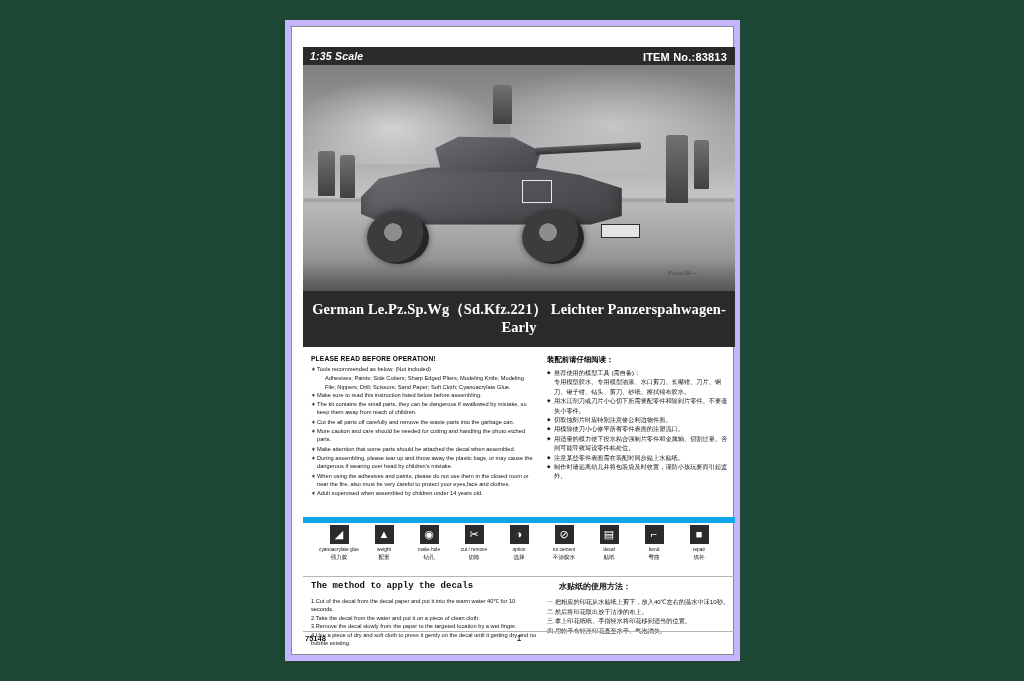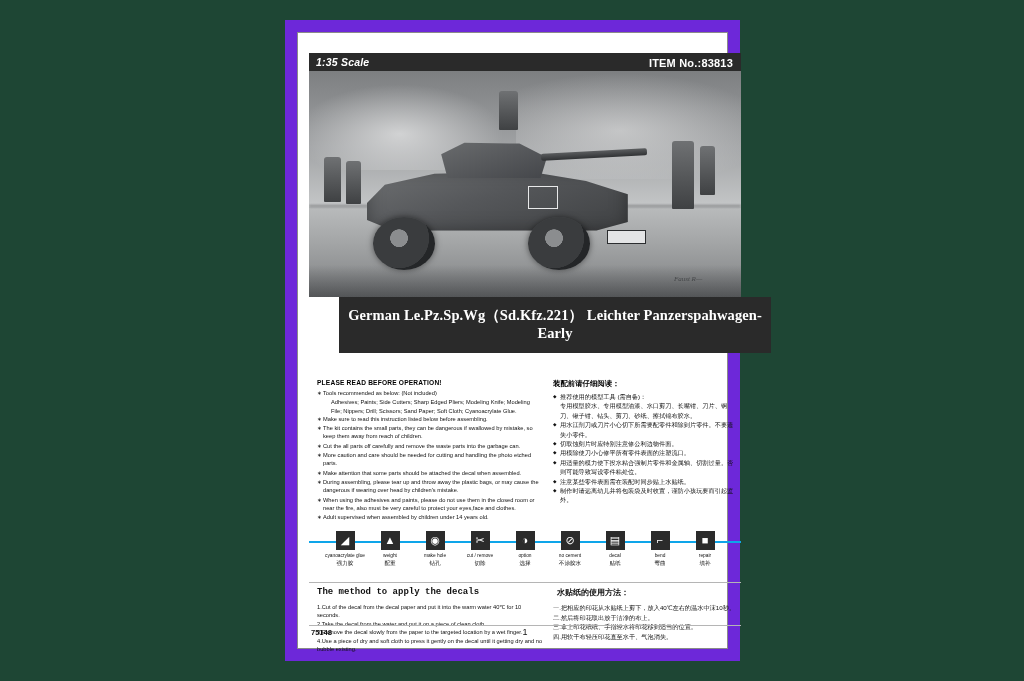--- a/index.html
+++ b/index.html
@@ -12,23 +12,23 @@
     height: 681px;
     font-family: "Liberation Sans", sans-serif;
     overflow: hidden;
   }
   .page {
     position: absolute;
     left: 285px;
     top: 20px;
     width: 455px;
     height: 641px;
-    background: #6d28d9;
+    background: #c4b5fd;
     box-sizing: border-box;
-    padding: 12px;
+    padding: 6px;
   }
   .inner {
     position: relative;
     width: 100%;
     height: 100%;
     border: 1px solid #8a8a8a;
     box-sizing: border-box;
     background: #fff;
   }
 
@@ -151,44 +151,43 @@
   
   .titlebox {
     position: absolute;
     left: 11px;
     top: 264px;
     width: 432px;
     height: 56px;
     background: #2a2a2a;
     color: #fff;
     text-align: center;
-    margin-left: 30px;
   }
   .titlebox .t1 {
     margin-top: 9px;
     font-family: "Liberation Serif", serif;
     font-weight: bold;
     font-size: 14.5px;
     letter-spacing: .1px;
   }
   .titlebox .t2 {
     margin-top: 7px;
     font-size: 11px;
     font-weight: bold;
     letter-spacing: .4px;
   }
 
   
   .instr {
     position: absolute;
     left: 11px;
-    top: 344px;
+    top: 326px;
     width: 432px;
     height: 164px;
-    border-bottom: 2px solid #0ea5e9;
+    border-bottom: 6px solid #0ea5e9;
   }
   .col-l { position: absolute; left: 8px; top: 2px; width: 224px; }
   .col-r { position: absolute; left: 244px; top: 2px; width: 182px; }
   .col-l .head {
     font-size: 6.6px; font-weight: bold; letter-spacing: .2px; margin-bottom: 3px;
   }
   .col-r .head {
     font-size: 7.4px; font-weight: bold; margin-bottom: 3px;
   }
   .col-l ul, .col-r ul { list-style: none; margin: 0; padding: 0; }
@@ -237,21 +236,21 @@
   .decals {
     position: absolute;
     left: 11px; top: 552px; width: 432px; height: 64px;
   }
   .decals .dtitle-en {
     position: absolute; left: 8px; top: 2px;
     font-size: 9px; font-weight: bold; color: #111;
     font-family: Liberation Mono, monospace;
   }
   .decals .dtitle-cn {
-    position: absolute; left: 248px; top: 2px;
+    position: absolute; left: 256px; top: 2px;
     font-size: 8px; font-weight: bold; color: #111;
   }
   .decals ol { margin: 0; padding: 0; list-style: none; }
   .d-left { position: absolute; left: 8px; top: 18px; width: 226px; }
   .d-right { position: absolute; left: 244px; top: 18px; width: 184px; }
   .d-left li { font-size: 5.7px; line-height: 8.4px; color: #111; }
   .d-right li { font-size: 6.2px; line-height: 9.6px; color: #111; }
 
   
   .footer {

